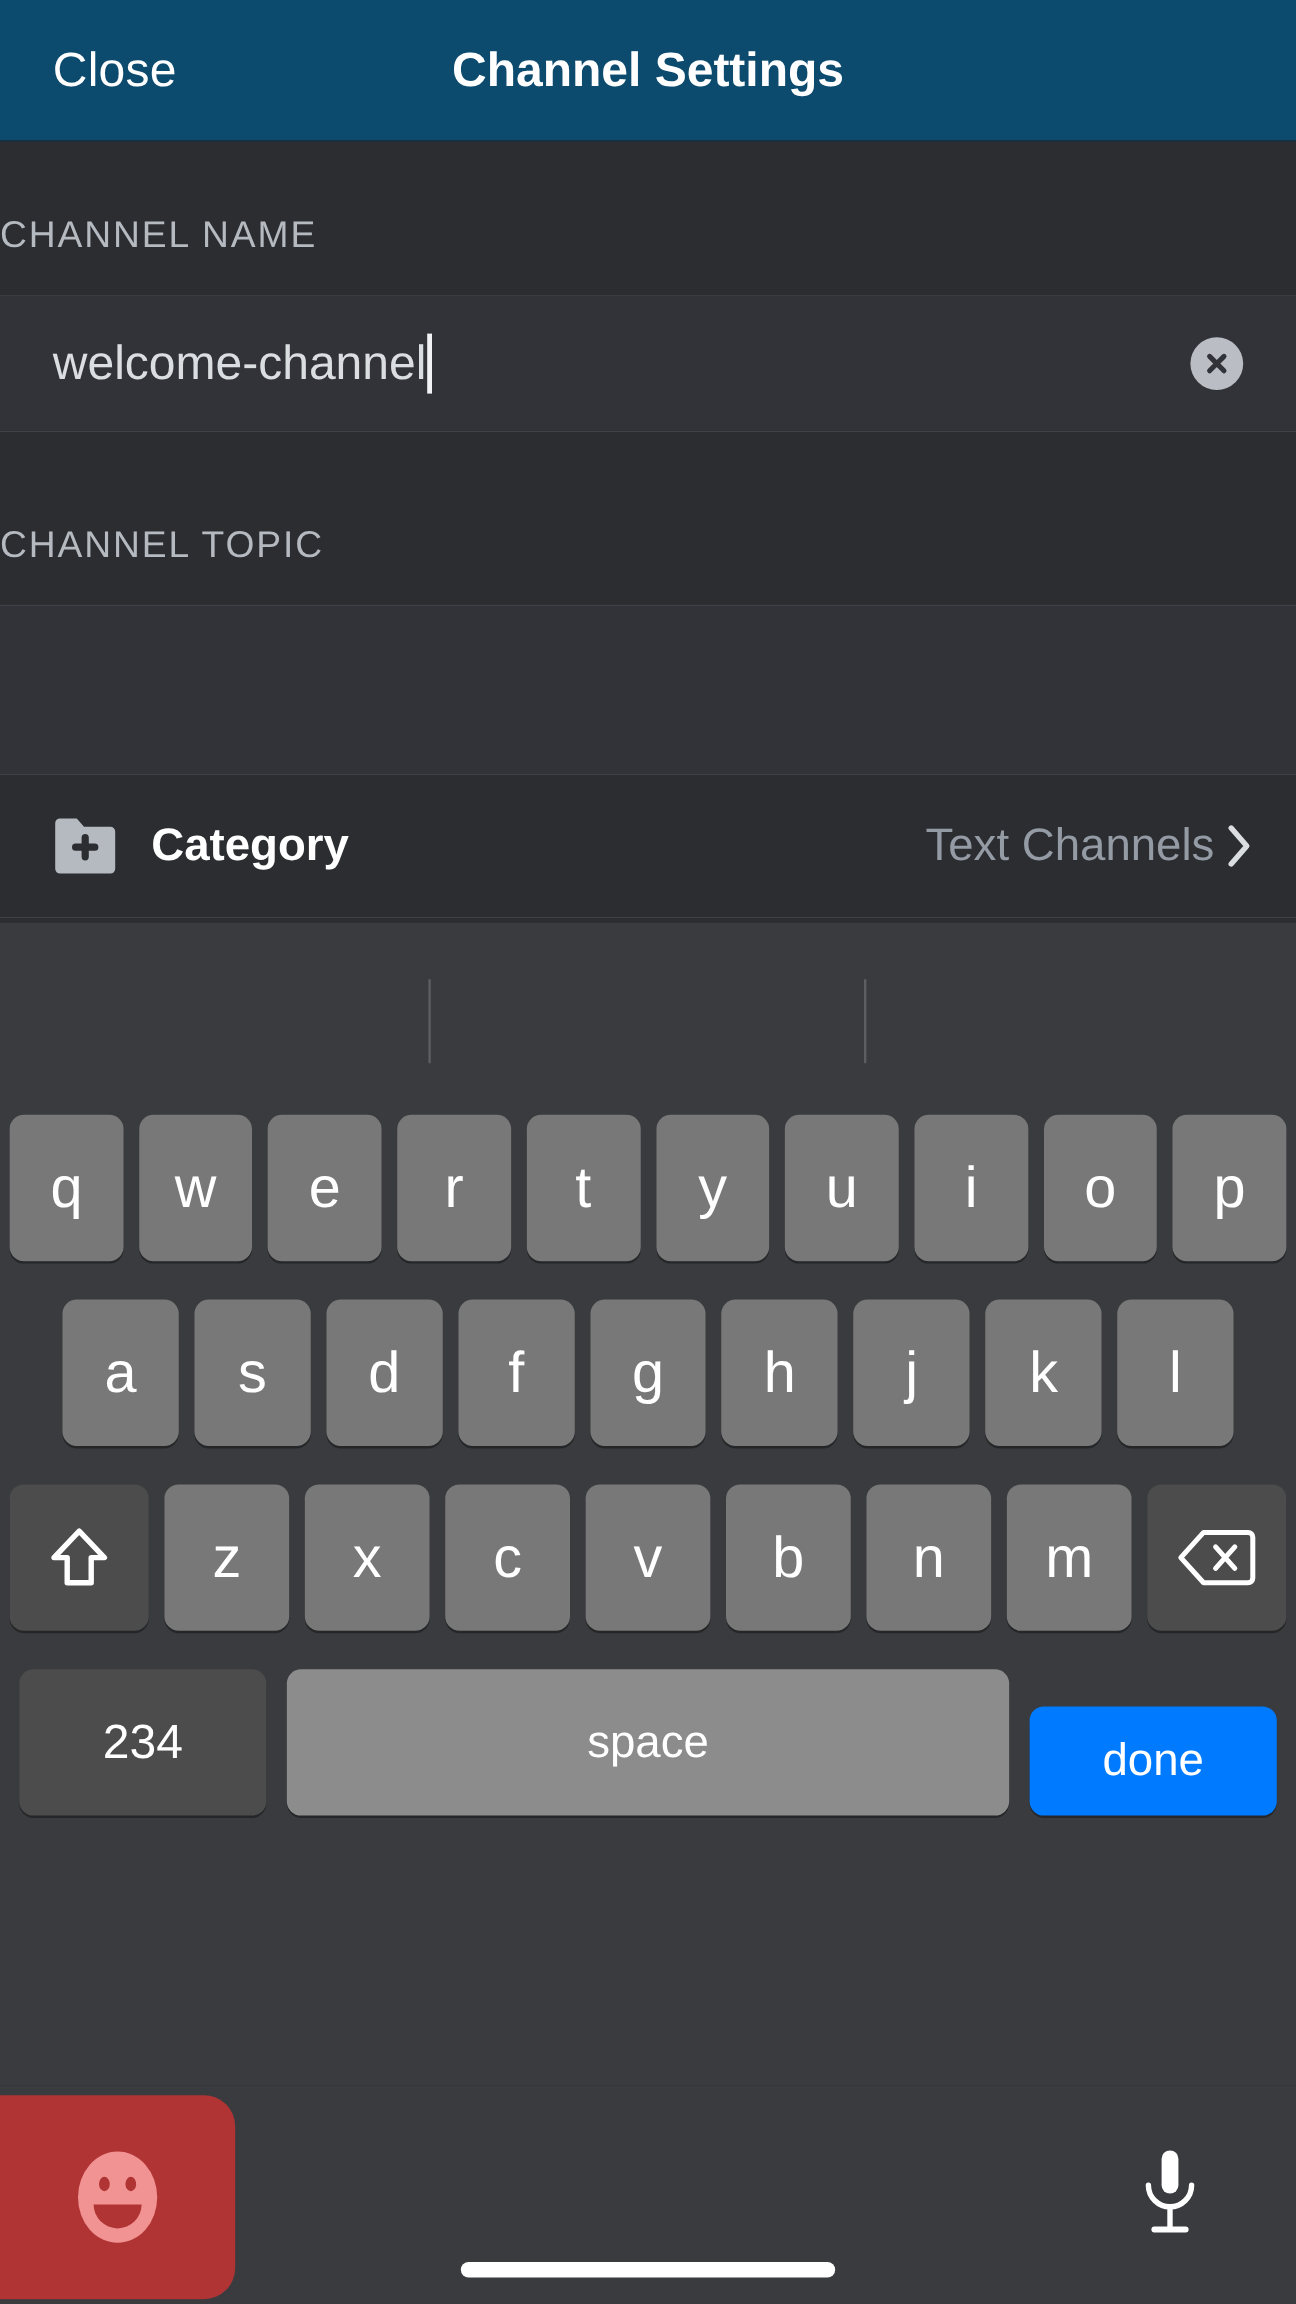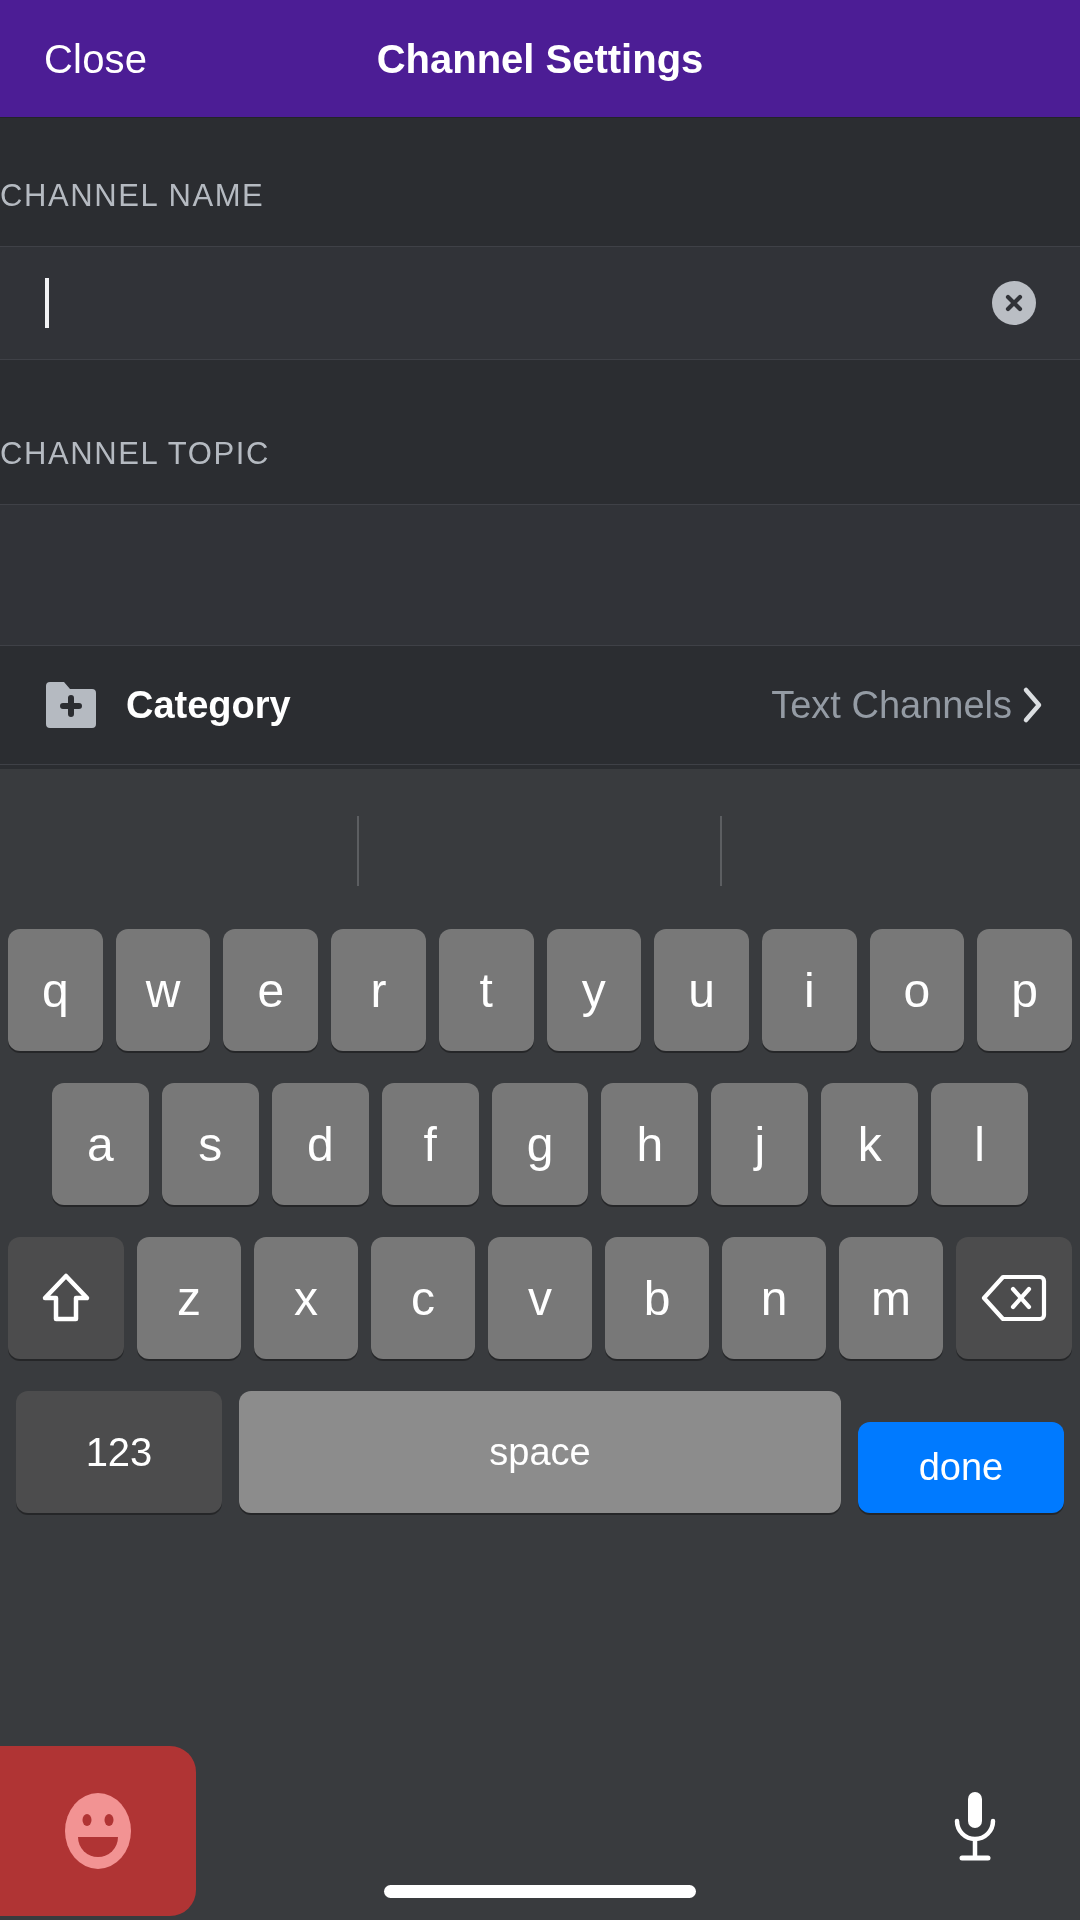--- a/index.html
+++ b/index.html
@@ -17,21 +17,21 @@
     background: #2b2d31;
     display: flex;
     flex-direction: column;
   }
 
   
   .header {
     position: relative;
     height: 118px;
     flex: 0 0 118px;
-    background: #4c1d95;
+    background: #0c4a6e;
     border-bottom: 1px solid #232428;
   }
   .header-close {
     position: absolute;
     left: 44px;
     top: 50%;
     transform: translateY(-50%);
     color: #ffffff;
     font-size: 40px;
     letter-spacing: 0.2px;
@@ -244,20 +244,21 @@
     <div class="header-title">Channel Settings</div>
   </div>
 
   <div class="form-region">
 
     <div class="section-label name-label">CHANNEL NAME</div>
     <div class="divider"></div>
 
     <div class="input-row">
       <div class="input-value-wrap">
+        <span class="input-value">welcome-channel</span>
         <span class="caret"></span>
       </div>
       <div class="clear-btn">
         <svg width="28" height="28" viewBox="0 0 28 28" aria-hidden="true">
           <path d="M8 8 L20 20 M20 8 L8 20" stroke="#313338" stroke-width="4.2" stroke-linecap="round"></path>
         </svg>
       </div>
     </div>
     <div class="divider"></div>
 
@@ -336,21 +337,21 @@
         <div class="key">m</div>
         <div class="key dark backspace icon-key">
           <svg width="68" height="52" viewBox="0 0 68 52" aria-hidden="true">
             <path d="M23 5 H60 a4 4 0 0 1 4 4 v34 a4 4 0 0 1 -4 4 H23 L4 26 Z" fill="none" stroke="#ffffff" stroke-width="4.2" stroke-linejoin="round"></path>
             <path d="M33 17 L49 35 M49 17 L33 35" stroke="#ffffff" stroke-width="4.2" stroke-linecap="round"></path>
           </svg>
         </div>
       </div>
 
       <div class="kb-row bottom-row">
-        <div class="key dark num">123</div>
+        <div class="key dark num">234</div>
         <div class="key space">space</div>
         <div class="key done">done</div>
       </div>
 
     </div>
   </div>
 
   <div class="bottom-bar">
     <div class="emoji-key">
       <div class="emoji-face">

